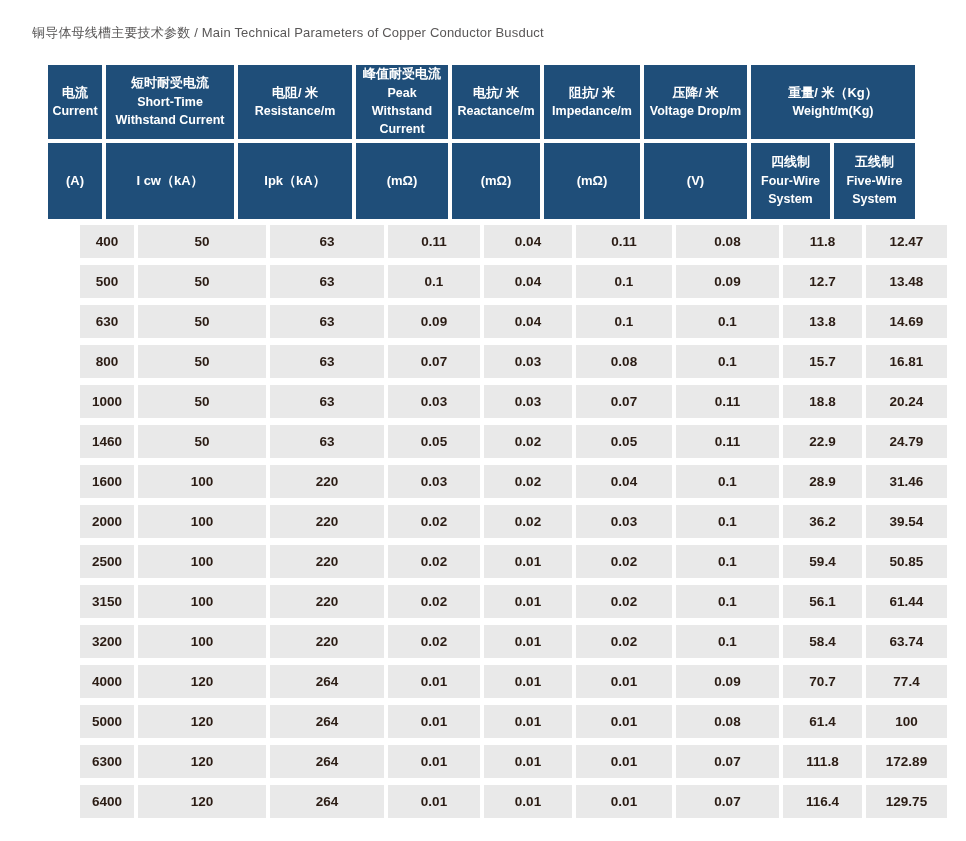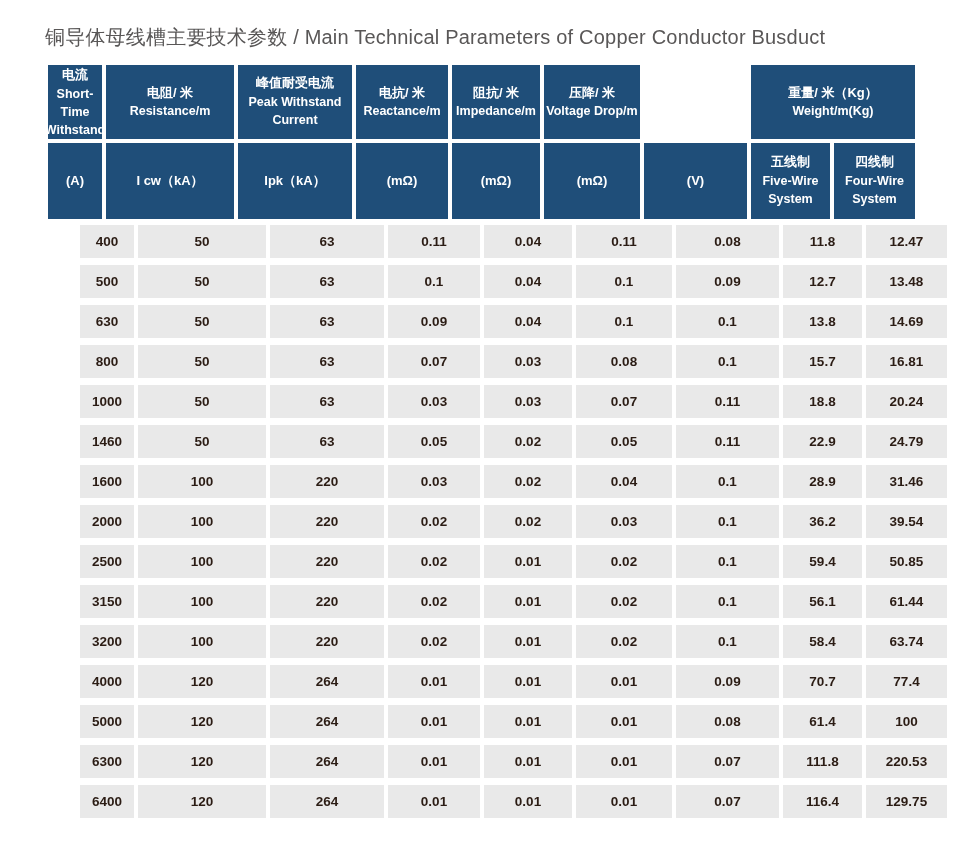--- a/index.html
+++ b/index.html
@@ -6,23 +6,23 @@
   html, body { background: #ffffff; }
   body {
     width: 966px;
     height: 841px;
     font-family: "Liberation Sans", "DejaVu Sans", sans-serif;
     overflow: hidden;
   }
   .page { position: relative; width: 966px; height: 841px; background: #fff; }
   .title {
     position: absolute;
-    left: 45px;
+    left: 32px;
     top: 24px;
-    font-size: 20px;
+    font-size: 13px;
     font-weight: 400;
     color: var(--title-text, #595757);
     letter-spacing: 0.2px;
     white-space: nowrap;
   }
   .spec-table {
     position: absolute;
     left: 48px;
     top: 65px;
     width: 868px;
@@ -67,20 +67,24 @@
 </style>
 </head>
 <body>
 
 <div class="page">
   <div class="title">铜导体母线槽主要技术参数 / Main Technical Parameters of Copper Conductor Busduct</div>
 
   <div class="spec-table">
     <div class="grid-row hrow1" id="hrow1">
         <div class="hcell">
+          <div class="zh">电流</div>
+          <div class="en">Current</div>
+        </div>
+        <div class="hcell">
           <div class="zh">短时耐受电流</div>
           <div class="en">Short-Time Withstand Current</div>
         </div>
         <div class="hcell">
           <div class="zh">电阻/ 米</div>
           <div class="en">Resistance/m</div>
         </div>
         <div class="hcell">
           <div class="zh">峰值耐受电流</div>
           <div class="en">Peak Withstand Current</div>
@@ -118,26 +122,26 @@
         <div class="hcell">
           <div class="unit">(mΩ)</div>
         </div>
         <div class="hcell">
           <div class="unit">(mΩ)</div>
         </div>
         <div class="hcell">
           <div class="unit">(V)</div>
         </div>
         <div class="hcell">
+          <div class="zh">四线制</div>
+          <div class="en">Four-Wire System</div>
+        </div>
+        <div class="hcell">
           <div class="zh">五线制</div>
           <div class="en">Five-Wire System</div>
-        </div>
-        <div class="hcell">
-          <div class="zh">四线制</div>
-          <div class="en">Four-Wire System</div>
         </div>
       </div>
     <div id="tbody">
         <div class="grid-row data-row">
           <div class="dcell">400</div>
           <div class="dcell">50</div>
           <div class="dcell">63</div>
           <div class="dcell">0.11</div>
           <div class="dcell">0.04</div>
           <div class="dcell">0.11</div>
@@ -279,21 +283,21 @@
         </div>
         <div class="grid-row data-row">
           <div class="dcell">6300</div>
           <div class="dcell">120</div>
           <div class="dcell">264</div>
           <div class="dcell">0.01</div>
           <div class="dcell">0.01</div>
           <div class="dcell">0.01</div>
           <div class="dcell">0.07</div>
           <div class="dcell">111.8</div>
-          <div class="dcell">220.53</div>
+          <div class="dcell">172.89</div>
         </div>
         <div class="grid-row data-row">
           <div class="dcell">6400</div>
           <div class="dcell">120</div>
           <div class="dcell">264</div>
           <div class="dcell">0.01</div>
           <div class="dcell">0.01</div>
           <div class="dcell">0.01</div>
           <div class="dcell">0.07</div>
           <div class="dcell">116.4</div>

